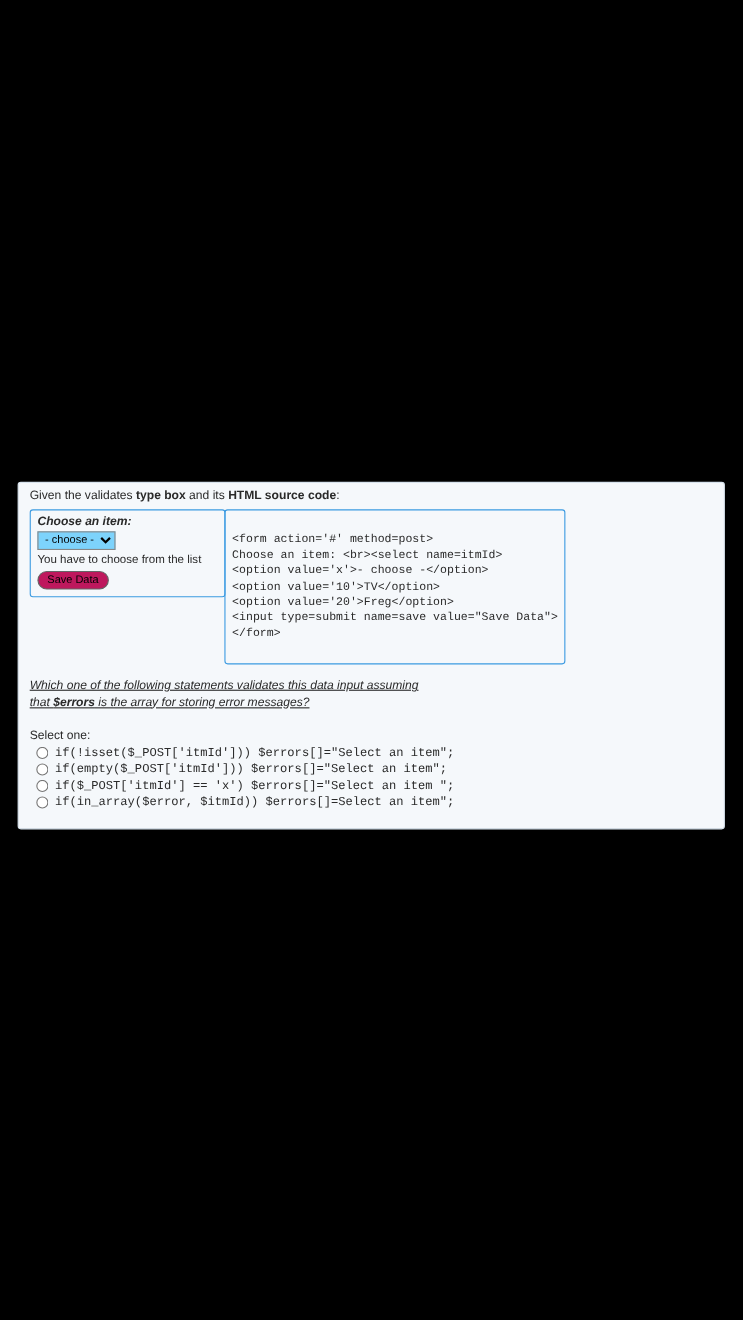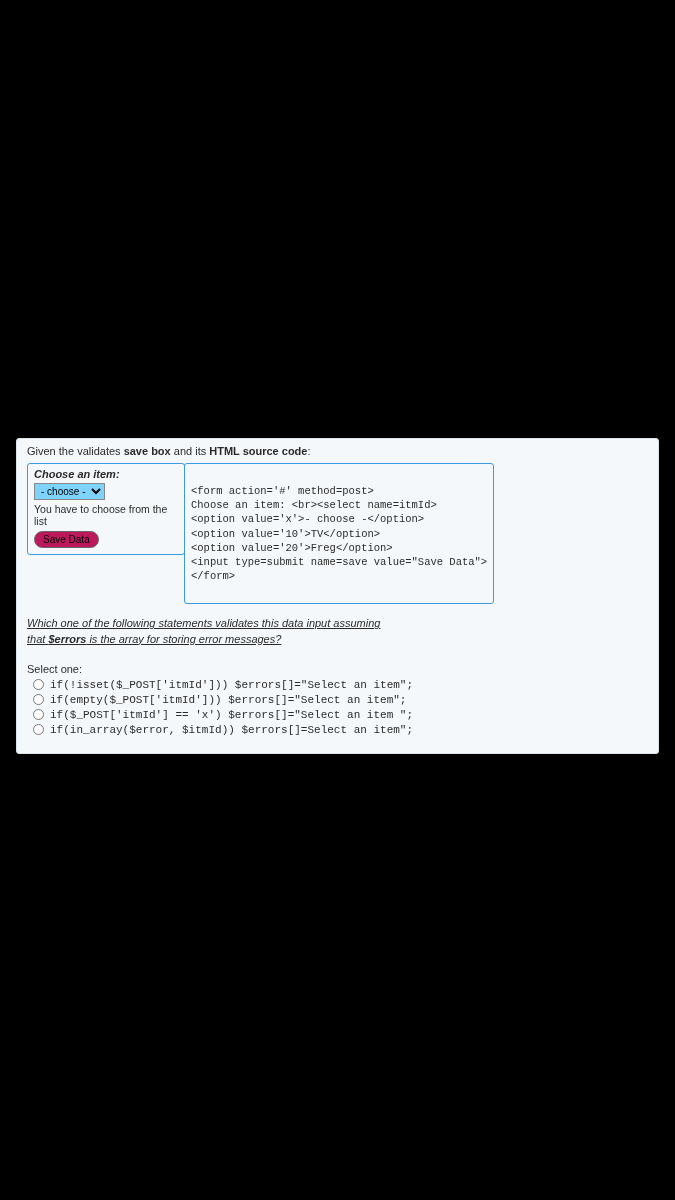--- a/index.html
+++ b/index.html
@@ -29,21 +29,21 @@
     .intro b { font-weight: bold; }
     .example-row {
       display: flex;
       gap: 0;
       align-items: flex-start;
     }
     .left-box {
       border: 1px solid #3b9ae1;
       border-radius: 3px;
       padding: 4px 6px 6px 6px;
-      width: 158px;
+      width: 178px;
       flex-shrink: 0;
     }
     .left-box .lbl {
       font-weight: bold;
       font-style: italic;
       color: #2a2a2a;
       font-size: 11px;
       margin-bottom: 3px;
       display: block;
     }
@@ -111,21 +111,21 @@
       font-family: "Courier New", monospace;
       font-size: 11px;
       color: #2a2a2a;
     }
   </style>
 </head>
 <body>
 
 <div class="content-area">
   <div class="intro">
-    <span>Given the validates </span><b>save box</b><span> and its </span><b>HTML source code</b><span>:</span>
+    <span>Given the validates </span><b>type box</b><span> and its </span><b>HTML source code</b><span>:</span>
   </div>
 
   <div class="example-row">
     <div class="left-box">
       <span class="lbl">Choose an item:</span>
       <select>
         <option>- choose -</option>
       </select>
       <span class="hint">You have to choose from the list</span>
       <button class="save-btn">Save Data</button>

